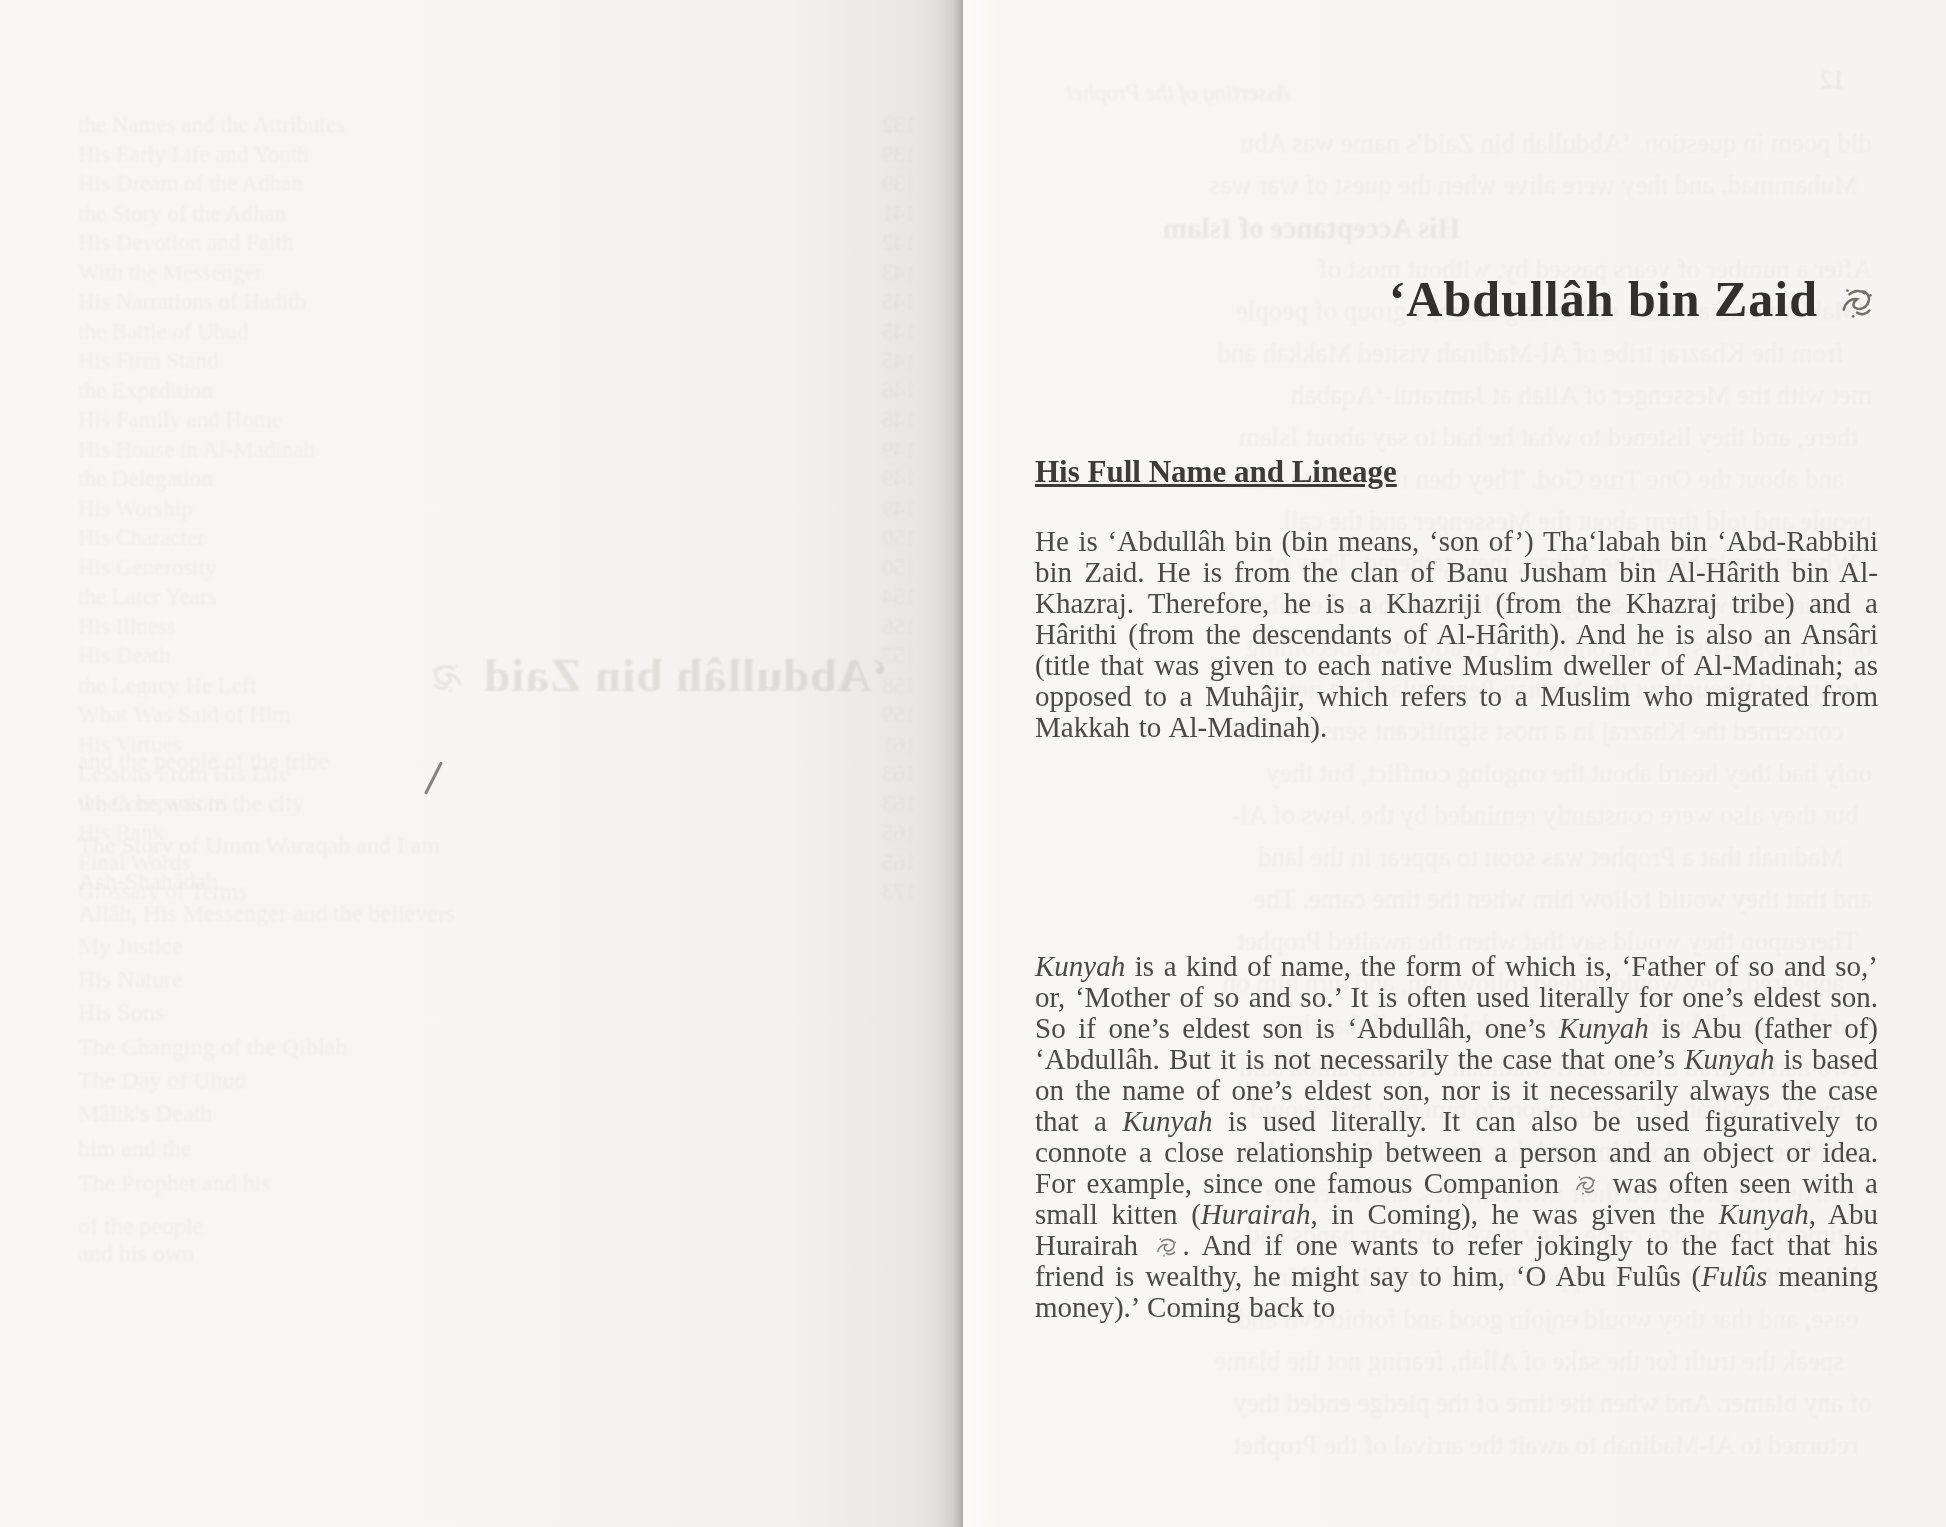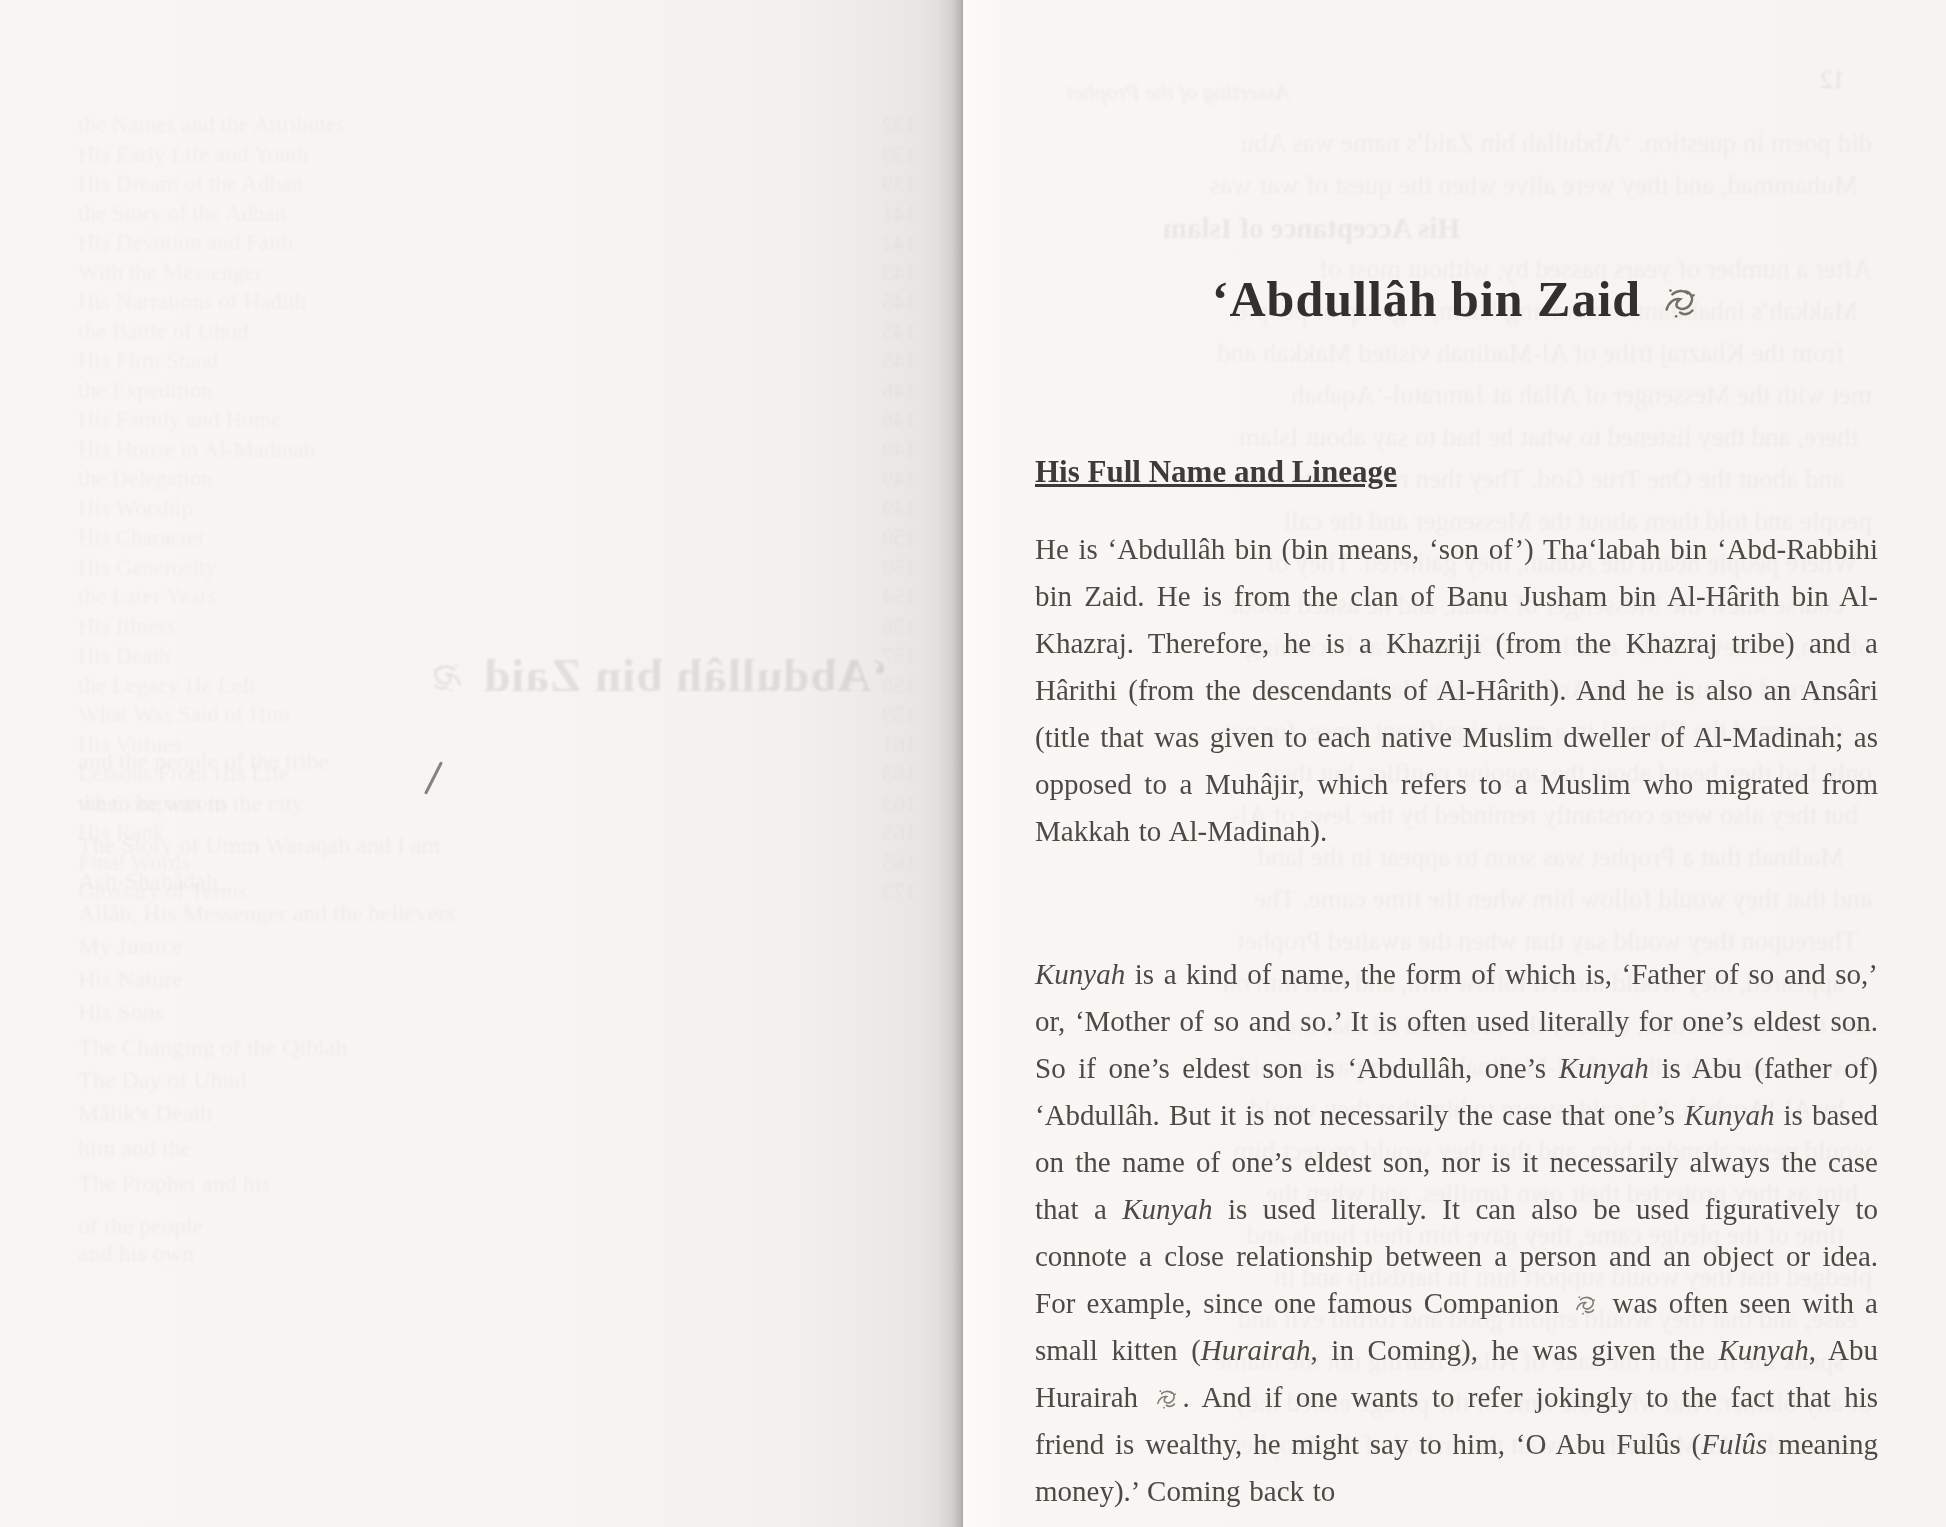--- a/index.html
+++ b/index.html
@@ -30,26 +30,26 @@
     background:#56524c;opacity:.7;transform:rotate(27deg);}
   .rp-ghost{position:absolute;left:1020px;top:0;width:860px;height:100%;
     transform:scaleX(-1);pointer-events:none;}
   .rp-ghost .gl{position:absolute;font-size:27px;opacity:.05;filter:blur(1px);
     color:#5f5c55;white-space:nowrap;}
   .rp-ghost .gl.b{font-weight:bold;font-size:29px;opacity:.085;}
   .rp-ghost .gpn{position:absolute;top:66px;font-size:25px;opacity:.10;filter:blur(.8px);color:#57544e;}
   .rp-ghost .ghead{position:absolute;top:80px;font-size:23px;font-style:italic;
     opacity:.07;filter:blur(1.4px);color:#5f5c55;white-space:nowrap;}
   
-  .rp-title{position:absolute;left:1035px;top:236px;width:843px;text-align:center;
+  .rp-title{position:absolute;left:1035px;top:236px;width:843px;text-align:right;
     font-size:50px;font-weight:bold;letter-spacing:1px;color:#32302c;white-space:nowrap;}
   .rp-title .hon-svg{width:42px;height:42px;vertical-align:-7px;margin-left:18px;opacity:.85;}
   .rp-h2{position:absolute;left:1035px;width:843px;font-size:31px;font-weight:bold;color:#3d3b37;}
   .rp-h2 i{letter-spacing:.5px;}
-  .rp-p{position:absolute;left:1035px;width:843px;font-size:29px;line-height:47px;
+  .rp-p{position:absolute;left:1035px;width:843px;font-size:29px;line-height:31px;
     color:#4c4a45;text-align:justify;text-justify:inter-word;word-spacing:1.5px;}
   .rp-p i{word-spacing:1px;}
   .hon-svg{display:inline-block;}
   .hon-inline .hon-svg{width:27px;height:27px;vertical-align:-5px;margin:0 2px;opacity:.78;}
   .hon-svg path,.hon-svg circle{stroke:#5e5a52;fill:none;stroke-width:2.6;stroke-linecap:round;}
   .hon-svg circle{fill:#5e5a52;stroke:none;}
 </style>
 </head>
 <body>
 

